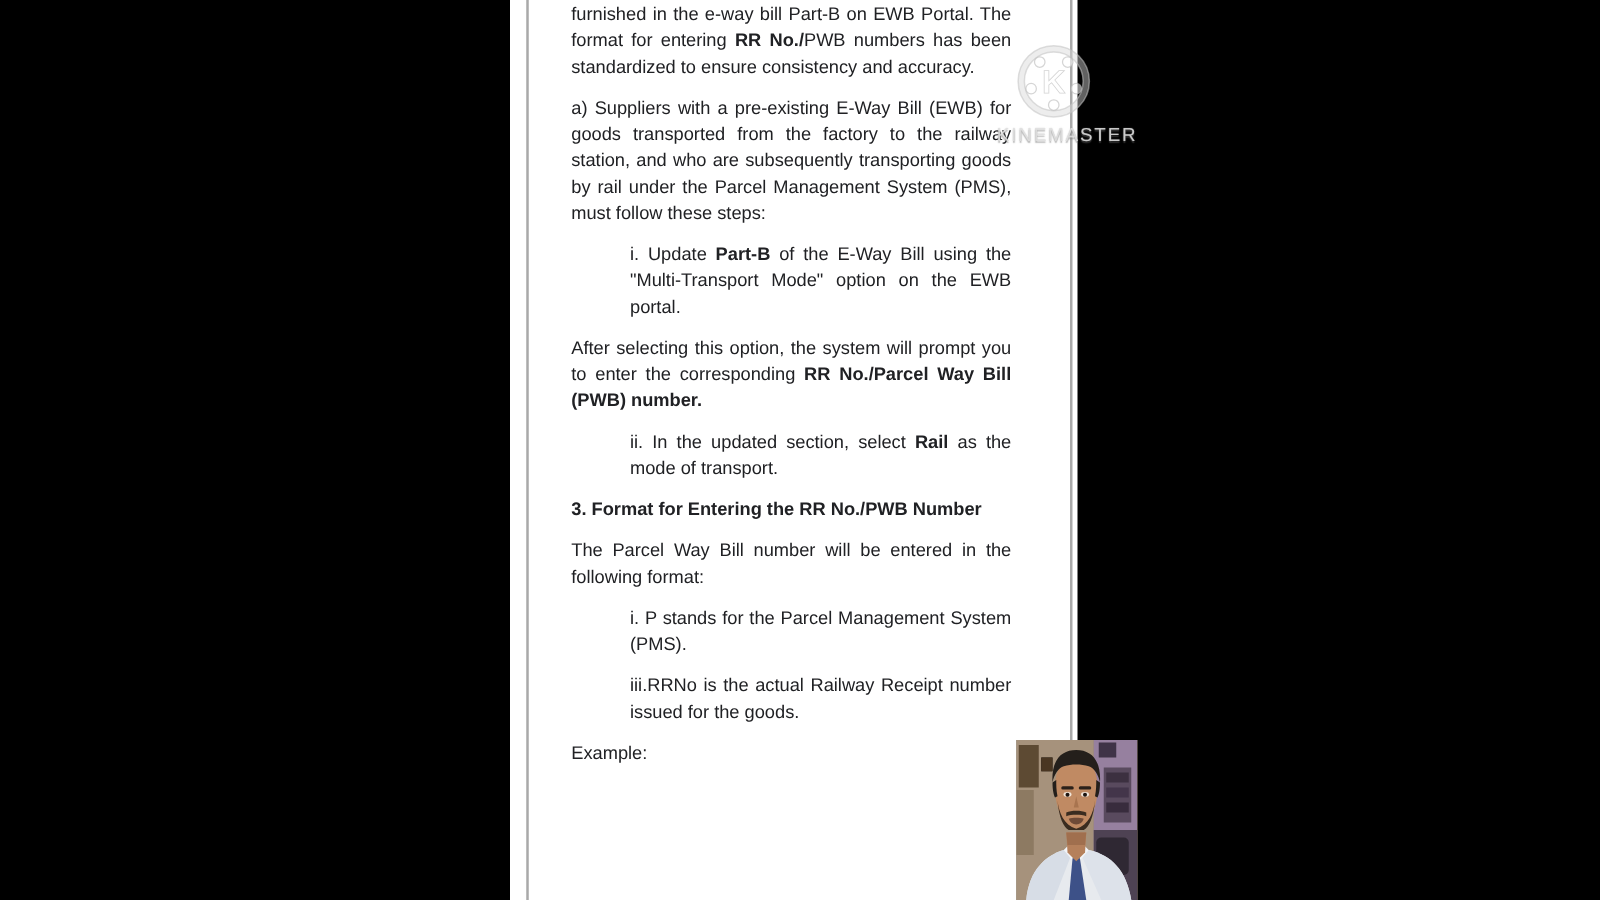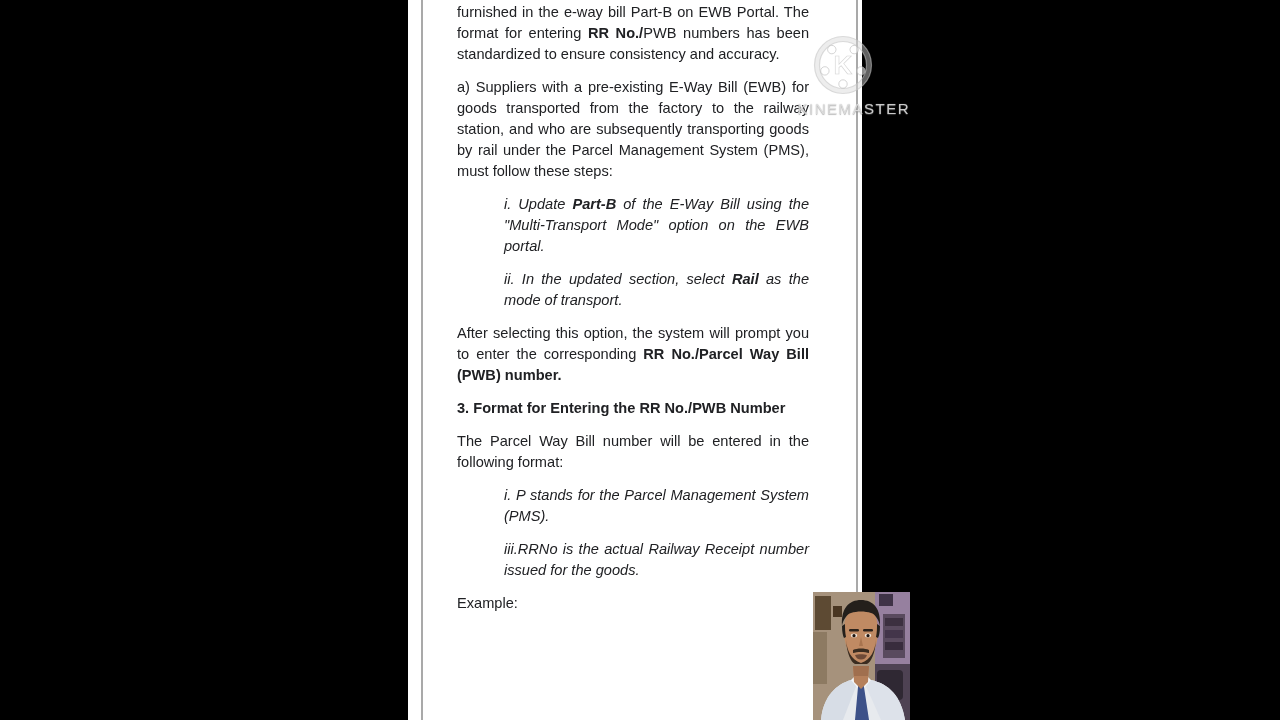--- a/index.html
+++ b/index.html
@@ -20,21 +20,21 @@
 
   .doc-content {
     position: absolute; left: 49px; top: 0; width: 352px;
     padding-top: 2px;
     font-size: 14.6px; line-height: 21px; color: #202124;
     text-align: justify;
   }
   .doc-content .block { margin: 12px 0; }
   .doc-content .block:first-child { margin-top: 0; }
   .doc-content .heading { font-weight: 700; text-align: left; }
-  .doc-content .list-item { padding-left: 47px; font-style: italic; }
+  .doc-content .list-item { padding-left: 47px; }
   .doc-content .b { font-weight: 700; }
 
   
   .watermark { position: absolute; left: 780px; top: 28px; width: 130px; height: 95px; pointer-events: none; }
   .wm-logo { position: absolute; left: 18px; top: 4px; }
   .wm-text {
     position: absolute; left: 0px; top: 72px; width: 130px;
     font-size: 15px; font-weight: 400; letter-spacing: 1.5px; text-align: right;
     color: rgba(228,228,228,0.82);
     text-shadow: 0 1px 1px rgba(110,110,110,0.45), 0 0 1px rgba(160,160,160,0.6);
@@ -53,22 +53,22 @@
   <div class="letterbox left"></div>
   <div class="letterbox right"></div>
 
   <div class="viewer">
     <div class="page-edge left"></div>
     <div class="page-edge right"></div>
     <div class="doc-content" id="doc-content">
         <div class="block paragraph"><span>furnished in the e-way bill Part-B on EWB Portal. The format for entering </span><span class="b">RR No./</span><span>PWB numbers has been standardized to ensure consistency and accuracy.</span></div>
         <div class="block paragraph"><span>a) Suppliers with a pre-existing E-Way Bill (EWB) for goods transported from the factory to the railway station, and who are subsequently transporting goods by rail under the Parcel Management System (PMS), must follow these steps:</span></div>
         <div class="block list-item"><span>i. Update </span><span class="b">Part-B</span><span> of the E-Way Bill using the "Multi-Transport Mode" option on the EWB portal.</span></div>
+        <div class="block paragraph"><span>After selecting this option, the system will prompt you to enter the corresponding </span><span class="b">RR No./Parcel Way Bill (PWB) number.</span></div>
         <div class="block list-item"><span>ii. In the updated section, select </span><span class="b">Rail</span><span> as the mode of transport.</span></div>
-        <div class="block paragraph"><span>After selecting this option, the system will prompt you to enter the corresponding </span><span class="b">RR No./Parcel Way Bill (PWB) number.</span></div>
         <div class="block heading"><span class="b">3. Format for Entering the RR No./PWB Number</span></div>
         <div class="block paragraph"><span>The Parcel Way Bill number will be entered in the following format:</span></div>
         <div class="block list-item"><span>i. P stands for the Parcel Management System (PMS).</span></div>
         <div class="block list-item"><span>iii.RRNo is the actual Railway Receipt number issued for the goods.</span></div>
         <div class="block paragraph"><span>Example:</span></div>
       </div>
   </div>
 
   <div class="watermark">
     <svg class="wm-logo" width="94" height="70" viewBox="0 0 94 70">

